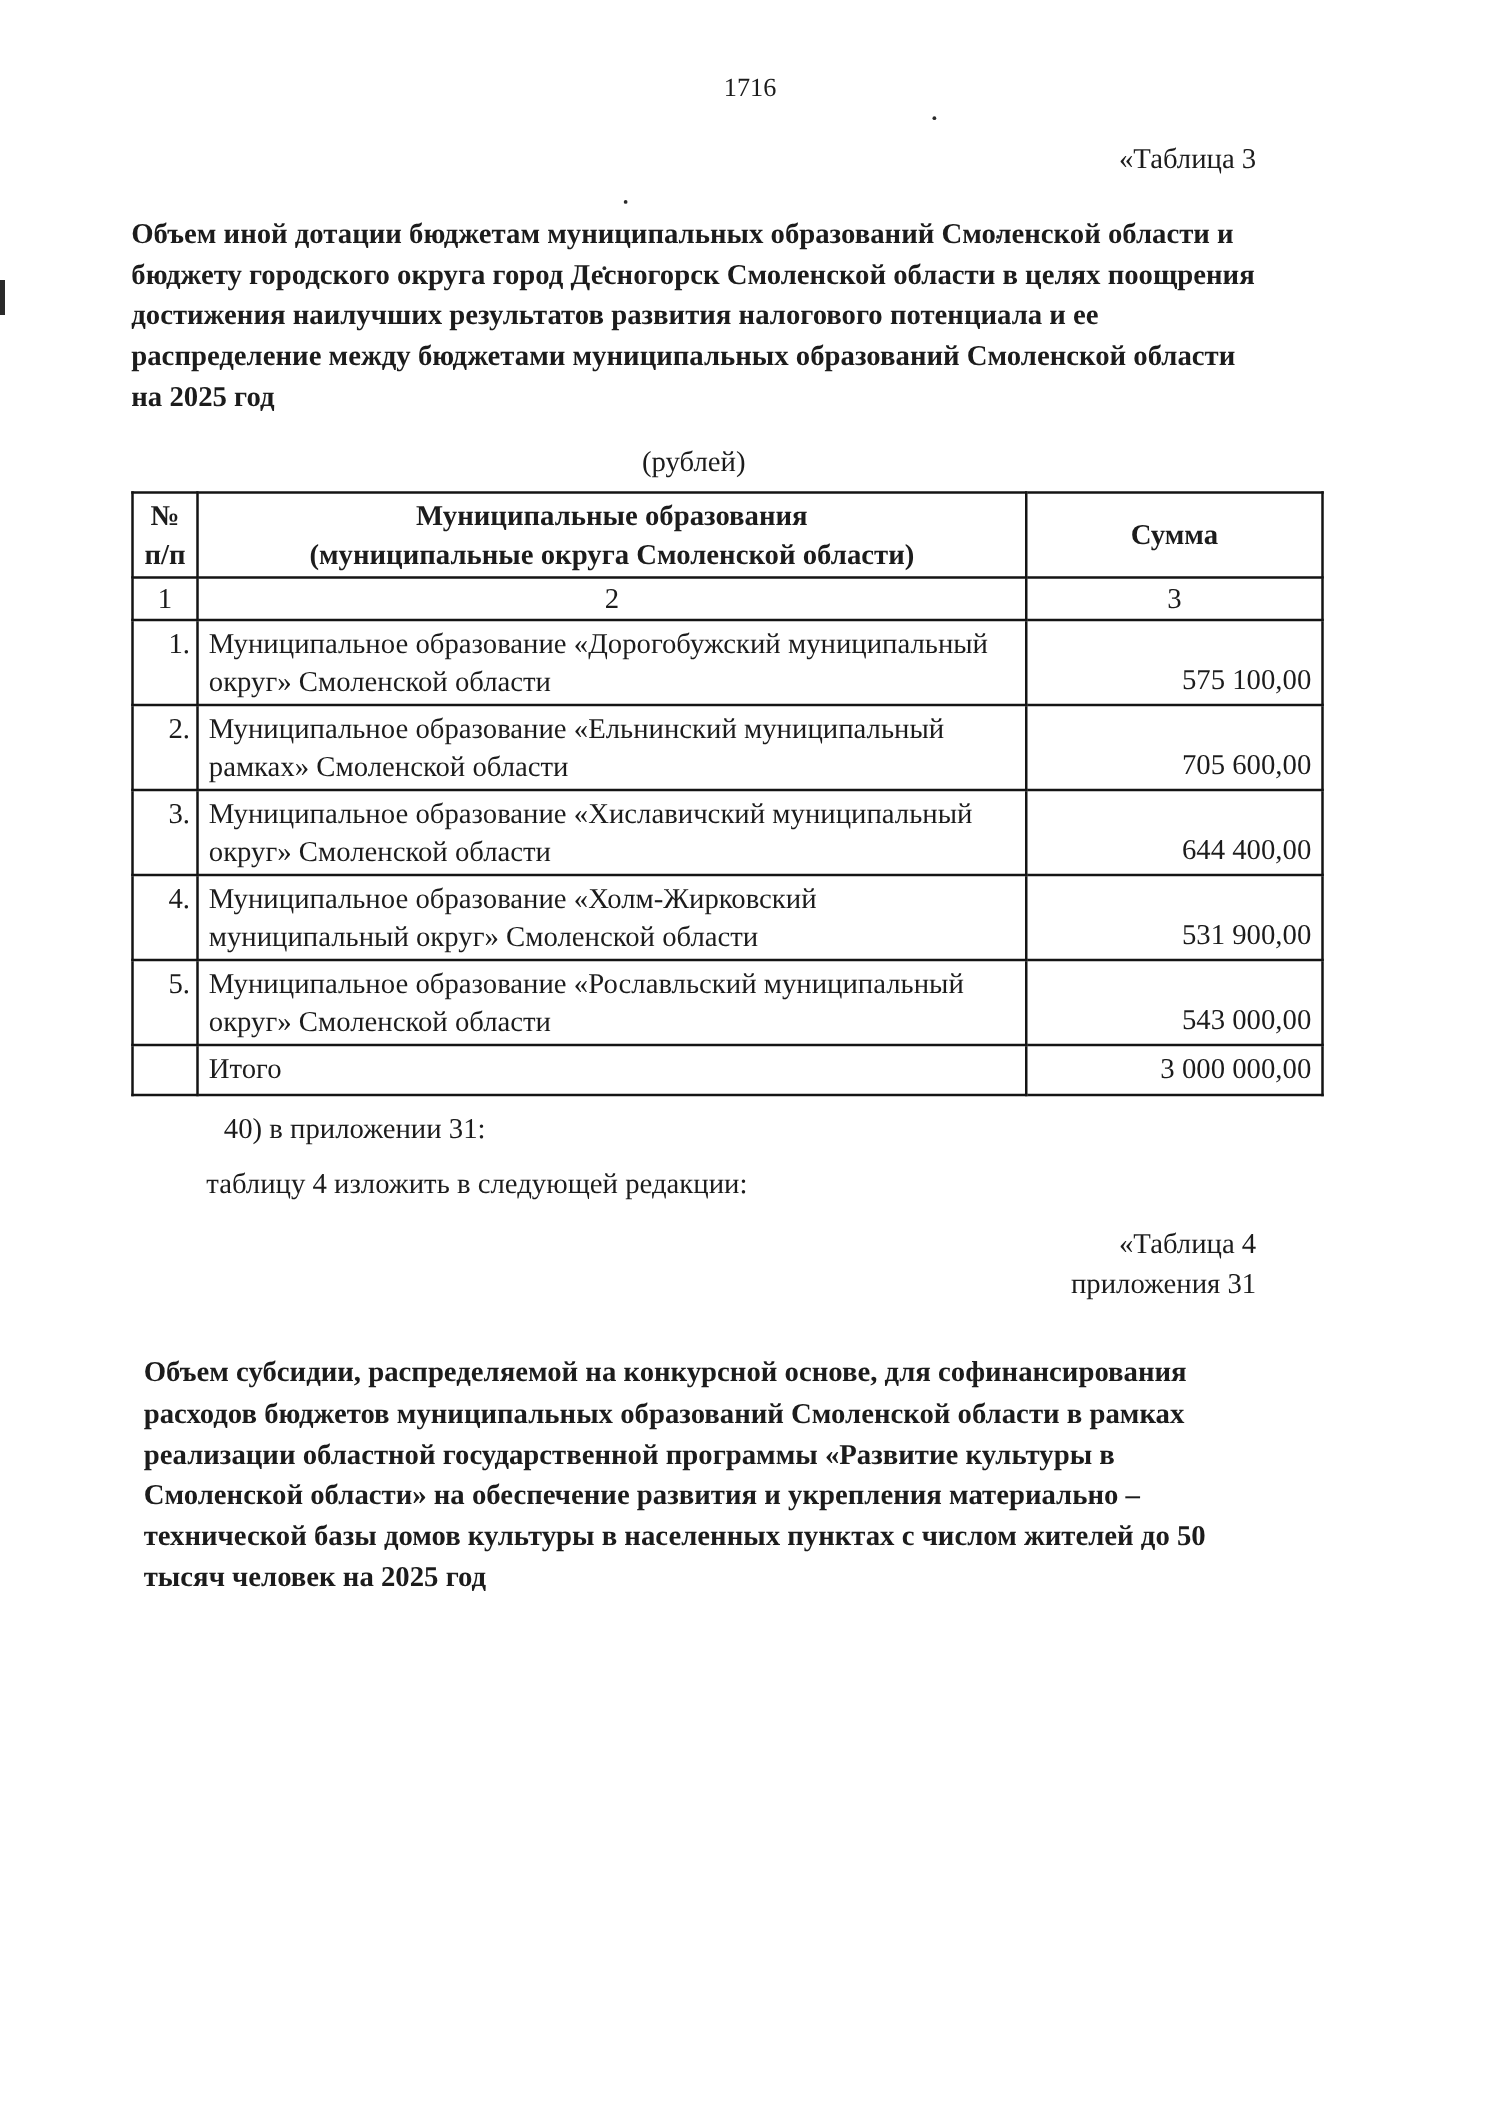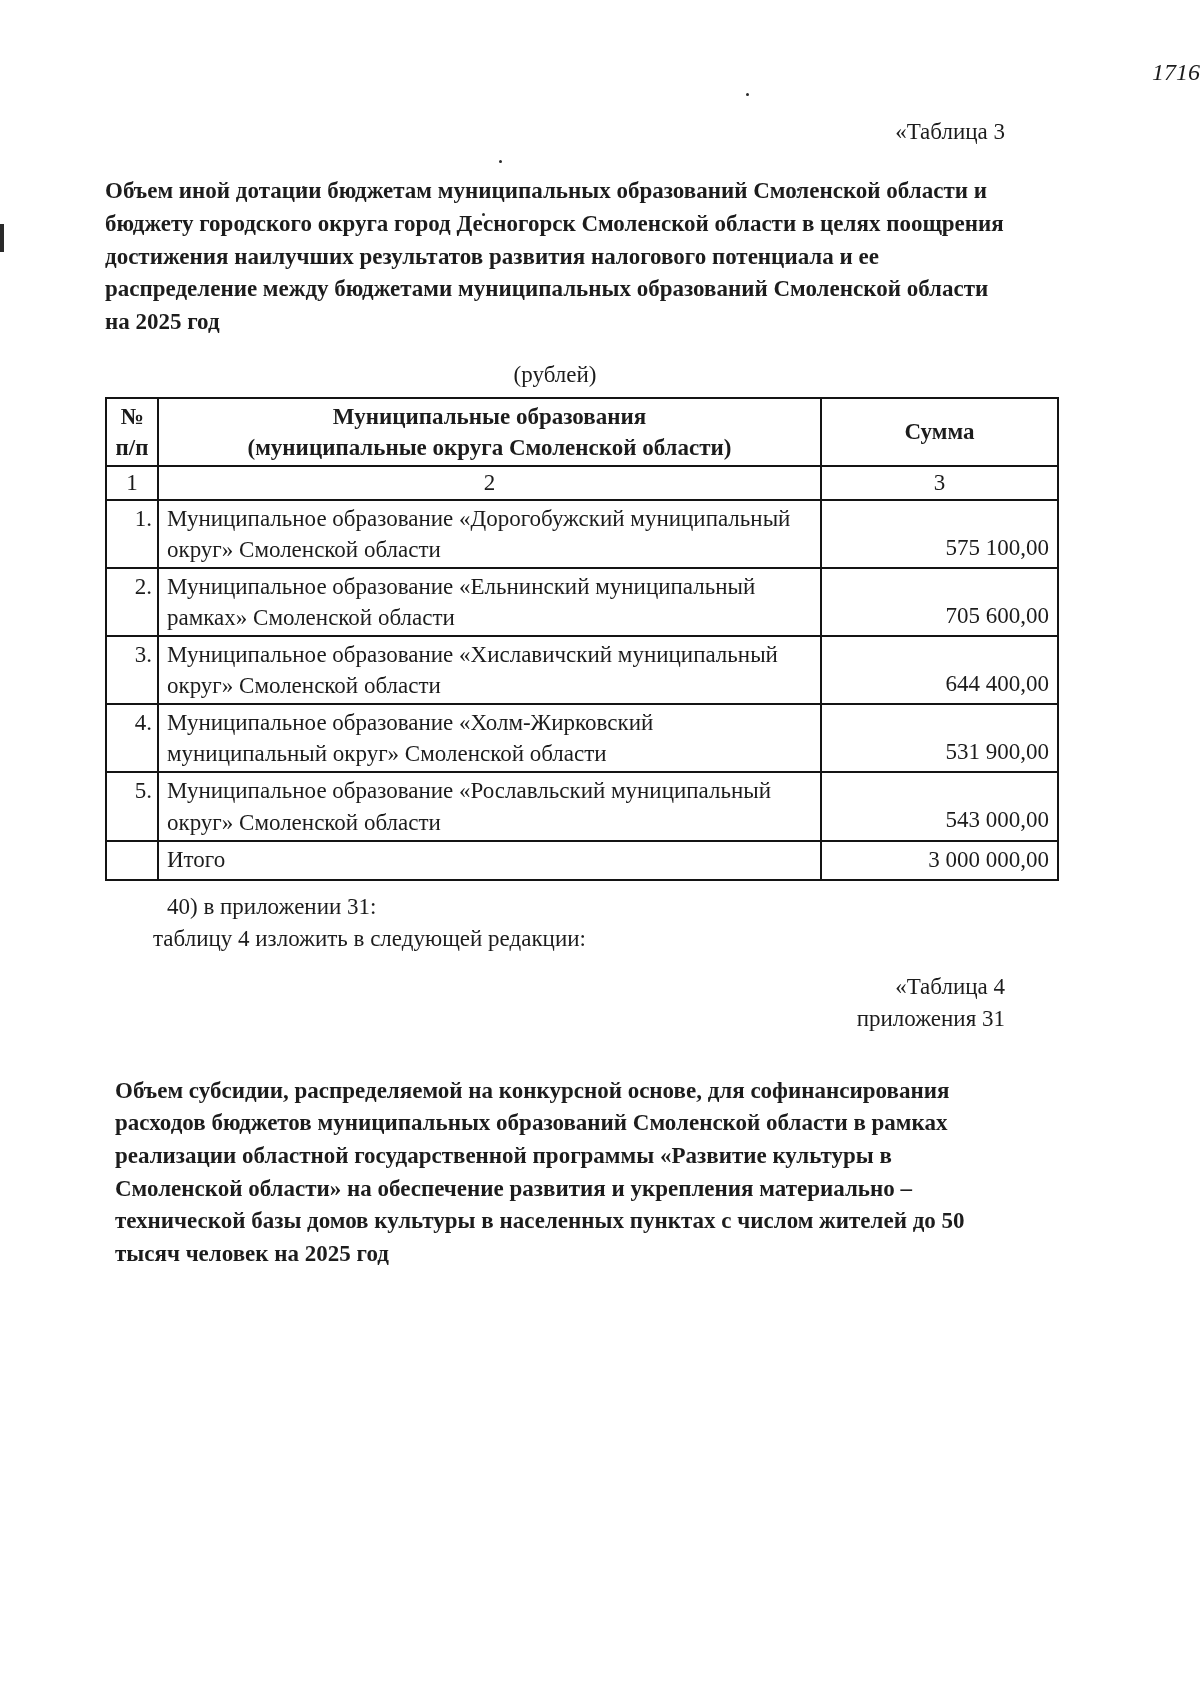--- a/index.html
+++ b/index.html
@@ -17,23 +17,22 @@
     font-size: 23px;
     line-height: 1.4;
   }
   .page {
     position: relative;
     width: 1200px;
     height: 1697px;
   }
   .page-number {
     margin-top: 56px;
-    text-align: right;
-    font-size: 24px;
-    font-style: italic;
+    text-align: center;
+    font-size: 21px;
   }
   .content {
     width: 900px;
     margin-left: 105px;
   }
   .ref-block {
     margin-top: 26px;
     text-align: right;
     font-size: 23px;
     line-height: 1.38;
@@ -100,21 +99,21 @@
     vertical-align: bottom;
     padding-right: 8px;
     padding-bottom: 3px;
     margin-top: 21px;
   }
   tr.total-row { height: 32px; }
   tr.total-row td.name-cell {
     padding-left: 8px;
   }
   .after-table p {
-    margin: 0;
+    margin: 12px;
     line-height: 1.4;
   }
   .after-line1 {
     margin-top: 10px !important;
     padding-left: 62px;
   }
   .after-line2 {
     padding-left: 48px;
   }
   

